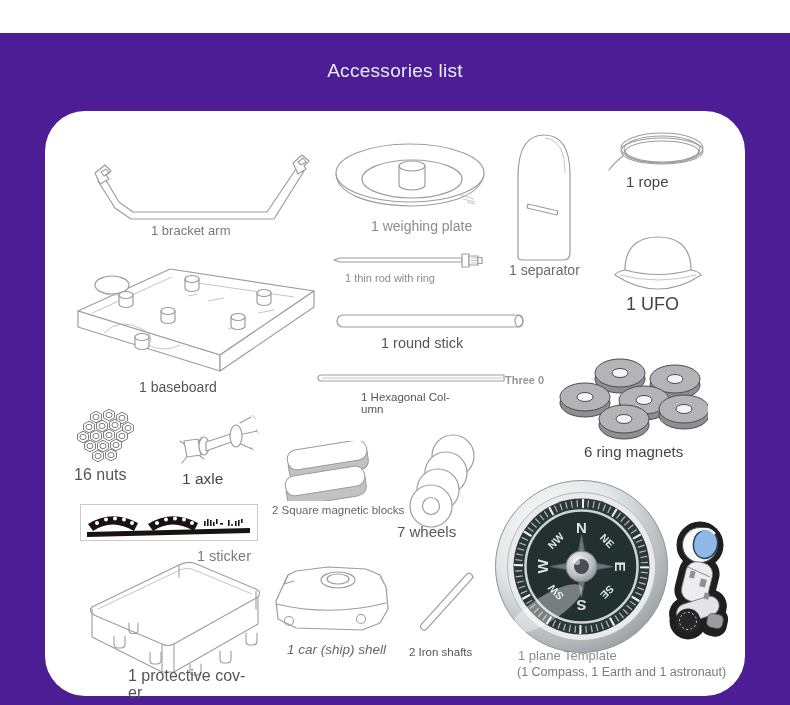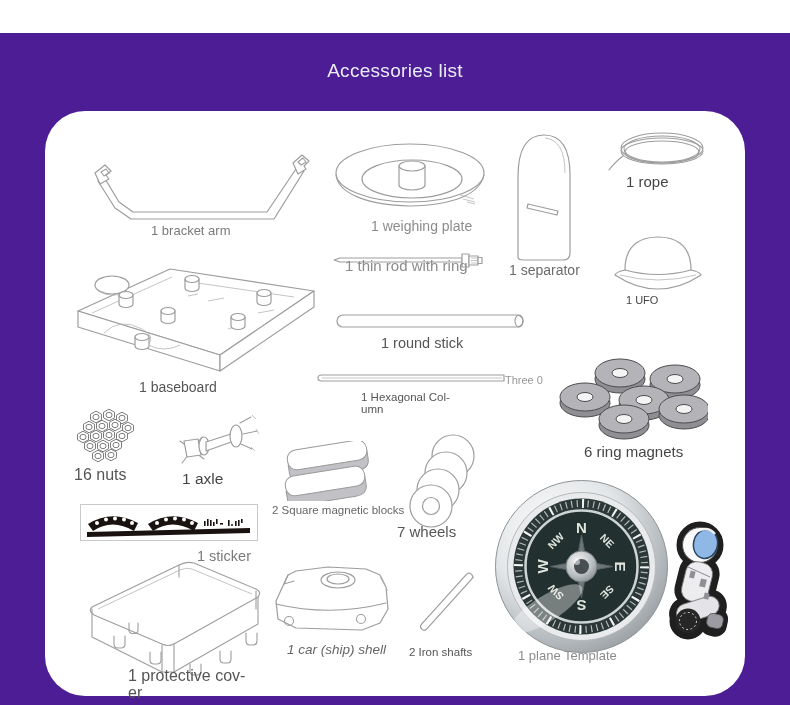--- a/index.html
+++ b/index.html
@@ -46,21 +46,21 @@
     </svg>
     <div class="label" style="left:326px;top:108px;font-size:14px;color:#8c8c8c;">1 weighing plate</div>
 
     <svg class="item" style="left:287px;top:138px;" width="160" height="26" viewBox="0 0 160 26">
       <path class="wire" d="M8,9 L130,9 L130,13 L8,13 L2,11 Z"></path>
       <rect class="wire" x="130" y="5" width="7" height="13"></rect>
       <rect class="wire" x="137" y="7" width="9" height="9"></rect>
       <path class="thin" d="M139,9 h7 M139,11.5 h7 M139,14 h7"></path>
       <rect class="wire" x="146" y="8.5" width="4" height="6"></rect>
     </svg>
-    <div class="label" style="left:300px;top:147px;font-size:15px;color:#8c8c8c;">1 thin rod with ring</div>
+    <div class="label" style="left:300px;top:162px;font-size:11px;color:#8c8c8c;">1 thin rod with ring</div>
 
     <svg class="item" style="left:463px;top:14px;" width="72" height="140" viewBox="0 0 72 140">
       <path class="wire" d="M10,132 L10,52 Q10,10 36,10 Q62,10 62,50 L62,128 Q62,135 55,135 L15,135 Q10,135 10,132 Z"></path>
       <path class="thin" d="M57,48 Q57,15 37,13"></path>
       <path class="wire" d="M20,79 L50,86 L49,90 L19,83 Z"></path>
     </svg>
     <div class="label" style="left:464px;top:152px;font-size:14px;color:#6b6b6b;">1 separator</div>
 
     <svg class="item" style="left:561px;top:16px;" width="100" height="48" viewBox="0 0 100 48">
       <ellipse class="line" cx="56" cy="21" rx="41" ry="15"></ellipse>
@@ -69,21 +69,21 @@
       <ellipse class="line" cx="56" cy="25" rx="37" ry="11"></ellipse>
       <path class="line" d="M17,29 Q8,36 3,43"></path>
     </svg>
     <div class="label" style="left:581px;top:63px;font-size:15px;color:#454545;">1 rope</div>
 
     <svg class="item" style="left:567px;top:118px;" width="92" height="62" viewBox="0 0 92 62">
       <path class="wire" d="M13,41 C13,13 32,8 46,8 C60,8 79,13 79,41 Q88,43 89,46 Q68,60 46,60 Q24,60 3,46 Q4,43 13,41 Z"></path>
       <path class="line" d="M13,41 Q46,50 79,41"></path>
       <path class="thin" d="M8,46 Q46,56 84,46"></path>
     </svg>
-    <div class="label" style="left:581px;top:184px;font-size:11px;color:#454545;">1 UFO</div>
+    <div class="label" style="left:581px;top:184px;font-size:18px;color:#454545;">1 UFO</div>
 
     <svg class="item" style="left:289px;top:200px;" width="196" height="20" viewBox="0 0 196 20">
       <rect class="wire" x="3" y="4" width="186" height="12" rx="6"></rect>
       <ellipse class="line" cx="185" cy="10" rx="4" ry="6"></ellipse>
     </svg>
     <div class="label" style="left:336px;top:225px;font-size:14.5px;color:#555;">1 round stick</div>
 
     <svg class="item" style="left:23px;top:144px;" width="254" height="124" viewBox="0 0 254 124">
       <defs>
         <g id="stud">
@@ -104,21 +104,21 @@
       <use href="#stud" x="100" y="56"></use>
       <use href="#stud" x="170" y="62"></use>
       <use href="#stud" x="74" y="82"></use>
     </svg>
     <div class="label" style="left:94px;top:269px;font-size:14px;color:#555;">1 baseboard</div>
 
     <svg class="item" style="left:269px;top:260px;" width="196" height="16" viewBox="0 0 196 16">
       <path class="wire" d="M8,4 L190,4 L190,10 L8,10 Q4,10 4,7 Q4,4 8,4 Z"></path>
       <path class="thin" d="M8,7 L188,7"></path>
     </svg>
-    <div class="label" style="left:460px;top:264px;font-size:11px;color:#979797;">Three 0</div>
+    <div class="label" style="left:460px;top:264px;font-size:11px;color:#979797;font-weight:bold;">Three 0</div>
     <div class="label" style="left:316px;top:280px;font-size:11.5px;color:#555;">1 Hexagonal Col-
 umn</div>
 
     <svg class="item" style="left:511px;top:240px;" width="152" height="90" viewBox="0 0 152 90">
       <defs>
         <g id="magnet">
           <ellipse cy="6" rx="25" ry="14" fill="#8e8e93" stroke="#4d4d4f" stroke-width="1"></ellipse>
           <ellipse rx="25" ry="14" fill="#b4b4b8" stroke="#4d4d4f" stroke-width="1"></ellipse>
           <ellipse rx="8" ry="4.5" fill="#f4f4f4" stroke="#4d4d4f" stroke-width="1"></ellipse>
         </g>
@@ -324,17 +324,18 @@
       <rect x="30" y="52" width="5" height="7" transform="rotate(14 32 55)" fill="#8f8f95"></rect>
       <rect x="40" y="60" width="6" height="8" transform="rotate(14 43 64)" fill="#8f8f95"></rect>
       <rect x="44" y="74" width="5" height="6" transform="rotate(14 46 77)" fill="#8f8f95"></rect>
       <ellipse cx="45.5" cy="25" rx="12" ry="14.5" transform="rotate(12 45.5 25)" fill="#8fb8e6" stroke="#28455f" stroke-width="1.5"></ellipse>
       <path d="M38,12 Q48,7 55,15" stroke="#ffffff" stroke-width="2.5" fill="none" opacity="0.9"></path>
       <circle cx="28" cy="102" r="12.5" fill="#262626"></circle>
       <circle cx="28" cy="102" r="8.5" fill="none" stroke="#cfcfcf" stroke-width="1" stroke-dasharray="2 2.4"></circle>
     </svg>
 
     <div class="label" style="left:473px;top:538px;font-size:13px;color:#8c8c8c;">1 plane Template</div>
+    <div class="label" style="left:472px;top:555px;font-size:12.5px;color:#7a7a7a;">(1 Compass, 1 Earth and 1 astronaut)</div>
 
   </div>
 
   <div class="bottom-strip"></div>
 </div>
 
 </body></html>

